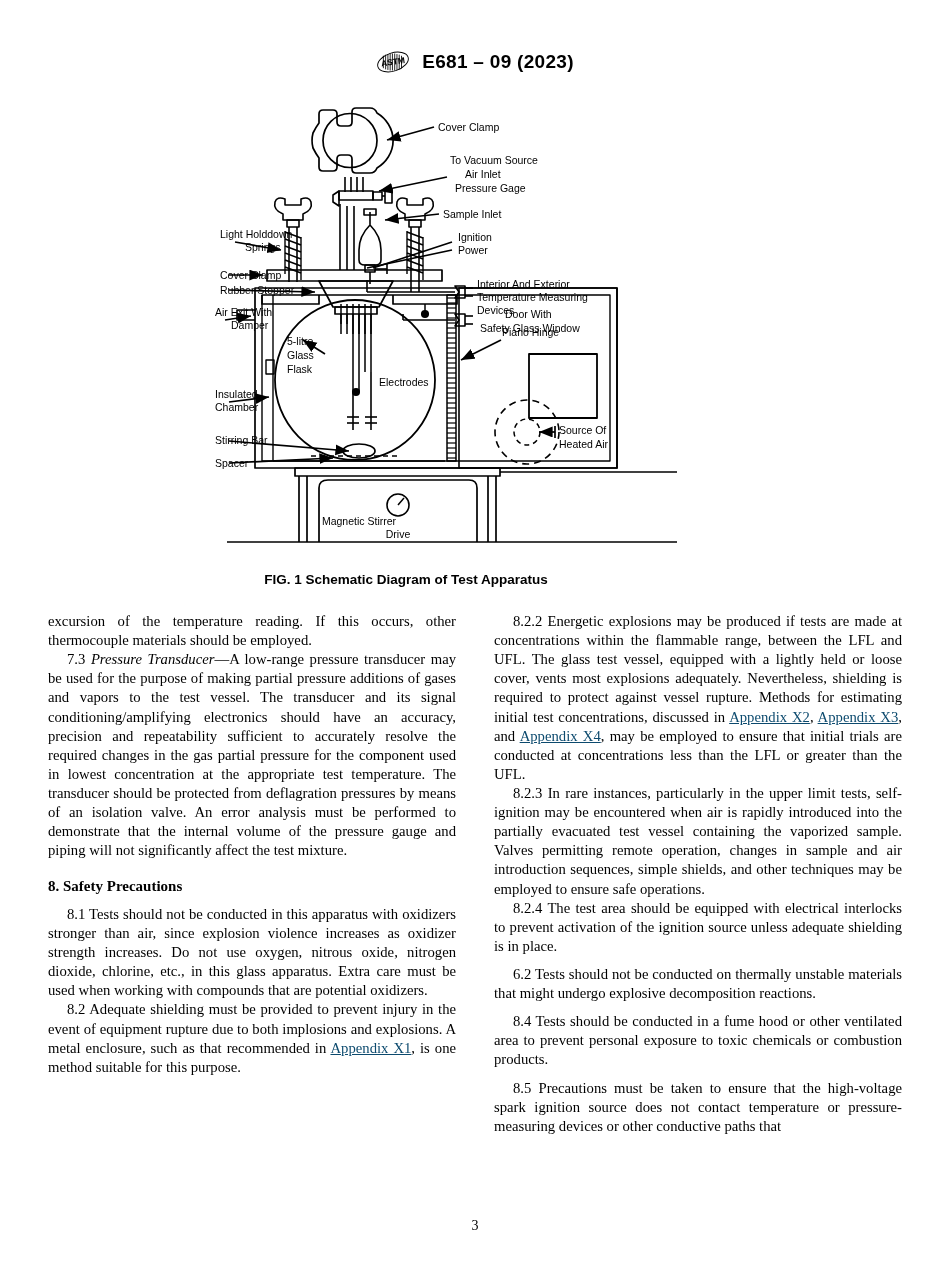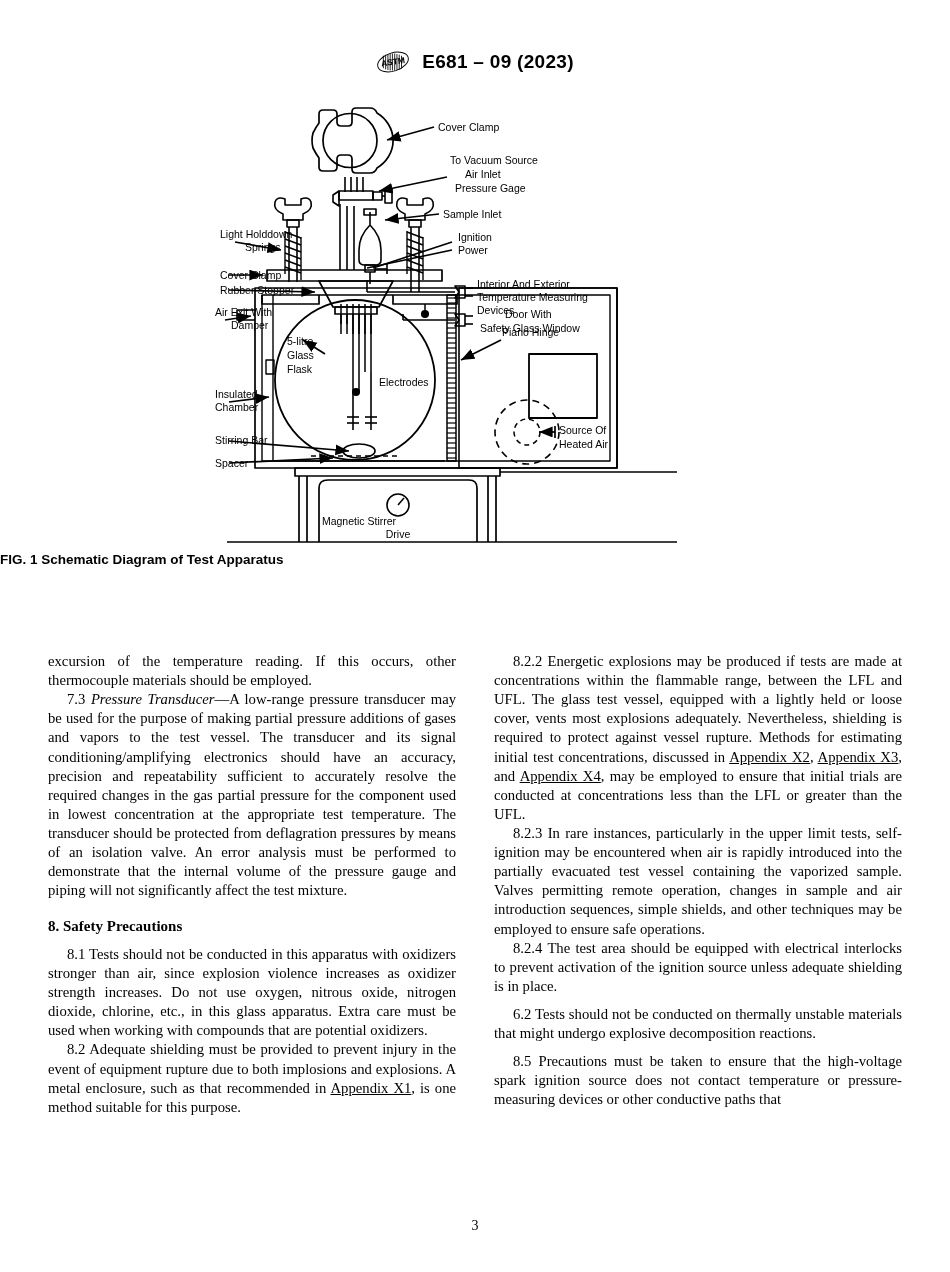--- a/index.html
+++ b/index.html
@@ -18,44 +18,44 @@
   .astm-logo{width:34px;height:28px;flex:0 0 auto;}
   .header-title{
     font-family:"Liberation Sans", sans-serif;
     font-size:19px;font-weight:bold;letter-spacing:.3px;text-align:center;
   }
 
   
   .figure{position:absolute;top:92px;left:12px;width:950px;height:500px;}
   .figure svg{display:block;margin:0 auto;}
   .fig-caption{
-    position:absolute;top:552px;left:0;width:812px;text-align:left;
+    position:absolute;top:572px;left:0;width:812px;text-align:center;
     font-family:"Liberation Sans", sans-serif;
     font-size:13.5px;font-weight:bold;
   }
 
   
   .columns{
-    position:absolute;top:652px;left:48px;width:854px;height:570px;
+    position:absolute;top:612px;left:48px;width:854px;height:570px;
     display:flex;gap:38px;
   }
   .col{width:408px;}
   p{
     margin:0;font-size:14.7px;line-height:1.30;
     text-align:justify;text-justify:inter-word;
     hyphens:none;
   }
   p.indent{text-indent:19px;}
   p.gap{margin-top:9px;}
   .sec-head{
     margin:17px 0 8px 0;font-size:15px;font-weight:bold;
     text-align:left;text-indent:0;
   }
   .ital{font-style:italic;}
-  .lnk{color:#000000;}
+  .lnk{color:#0c4a6e;}
   .pageno{
     position:absolute;top:1218px;left:0;width:950px;text-align:center;
     font-size:14px;
   }
   .nowrap{white-space:nowrap;}
 </style>
 </head>
 <body>
 
 <div class="page">
@@ -372,18 +372,19 @@
       <p class="indent"><span>8.2 Adequate shielding must be provided to prevent injury in the event of equipment rupture due to both implosions and explosions. A metal enclosure, such as that recommended in </span><a class="lnk nowrap" href="#">Appendix X1</a><span>, is one method suitable for this purpose.</span></p>
 
     </div>
 
     <div class="col">
       <p class="indent"><span>8.2.2 Energetic explosions may be produced if tests are made at concentrations within the flammable range, between the LFL and UFL. The glass test vessel, equipped with a lightly held or loose cover, vents most explosions adequately. Nevertheless, shielding is required to protect against vessel rupture. Methods for estimating initial test concentrations, discussed in </span><a class="lnk nowrap" href="#">Appendix X2</a><span>, </span><a class="lnk nowrap" href="#">Appendix X3</a><span>, and </span><a class="lnk nowrap" href="#">Appendix X4</a><span>, may be employed to ensure that initial trials are conducted at concentrations less than the LFL or greater than the UFL.</span></p>
 
       <p class="indent">8.2.3 In rare instances, particularly in the upper limit tests, self-ignition may be encountered when air is rapidly introduced into the partially evacuated test vessel containing the vaporized sample. Valves permitting remote operation, changes in sample and air introduction sequences, simple shields, and other techniques may be employed to ensure safe operations.</p>
       <p class="indent">8.2.4 The test area should be equipped with electrical interlocks to prevent activation of the ignition source unless adequate shielding is in place.</p>
       <p class="indent gap">6.2 Tests should not be conducted on thermally unstable materials that might undergo explosive decomposition reactions.</p>
+      <p class="indent gap">8.4 Tests should be conducted in a fume hood or other ventilated area to prevent personal exposure to toxic chemicals or combustion products.</p>
       <p class="indent gap">8.5 Precautions must be taken to ensure that the high-voltage spark ignition source does not contact temperature or pressure-measuring devices or other conductive paths that</p>
     </div>
   </div>
 
   <div class="pageno">3</div>
 </div>
 
 </body></html>

